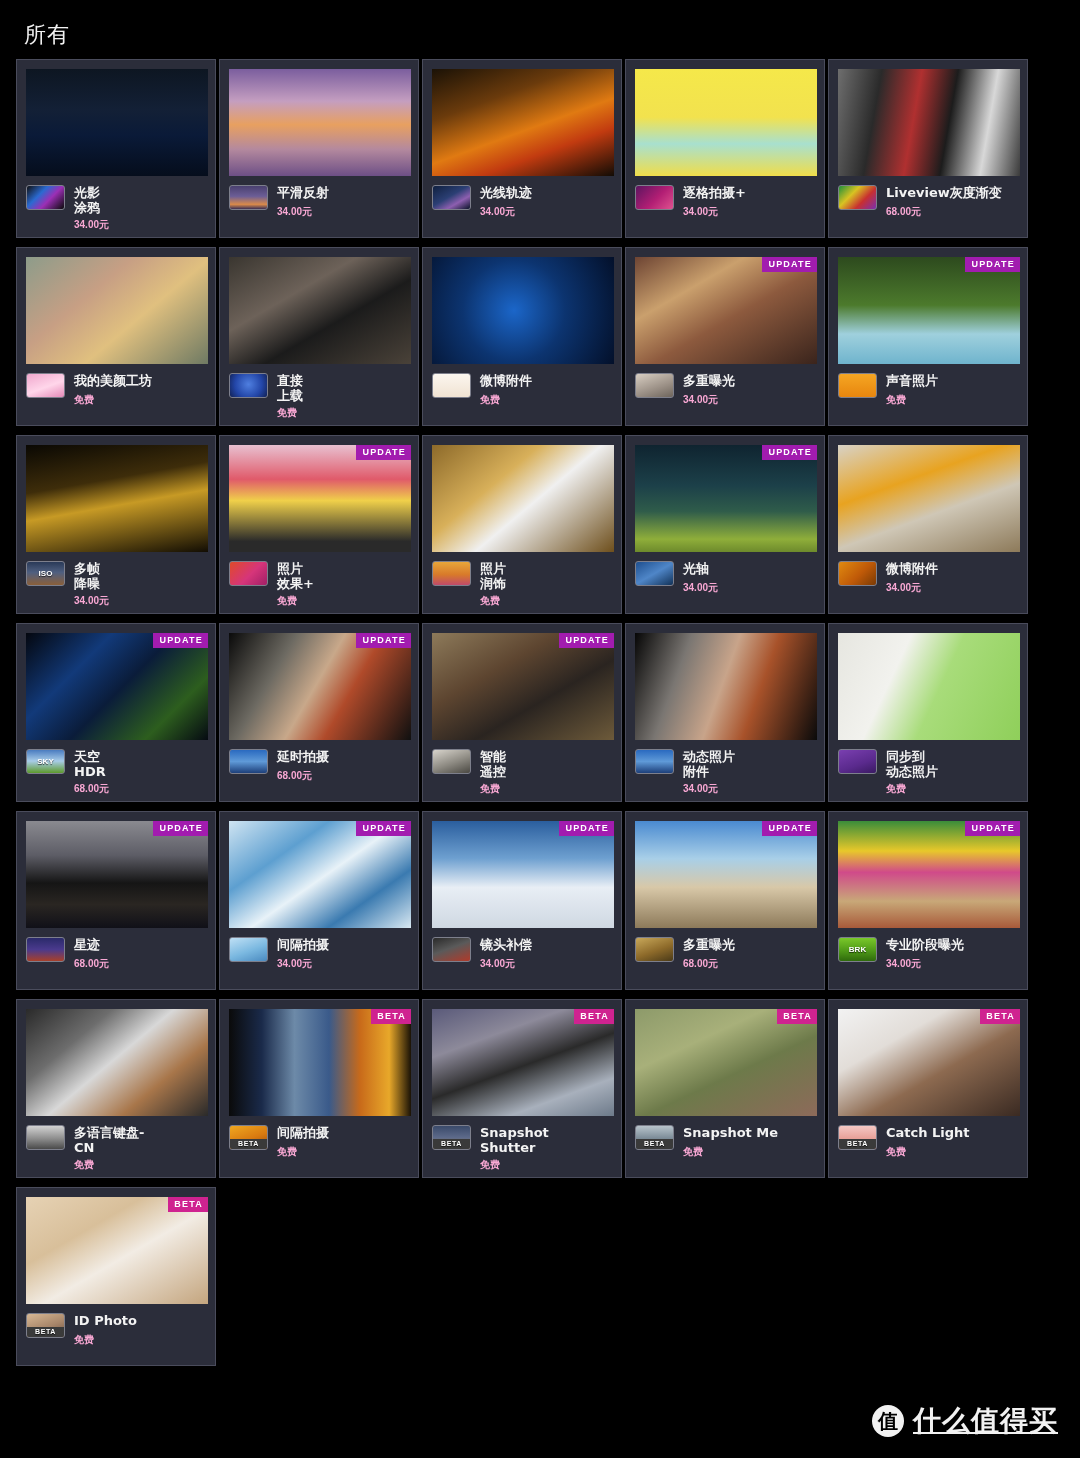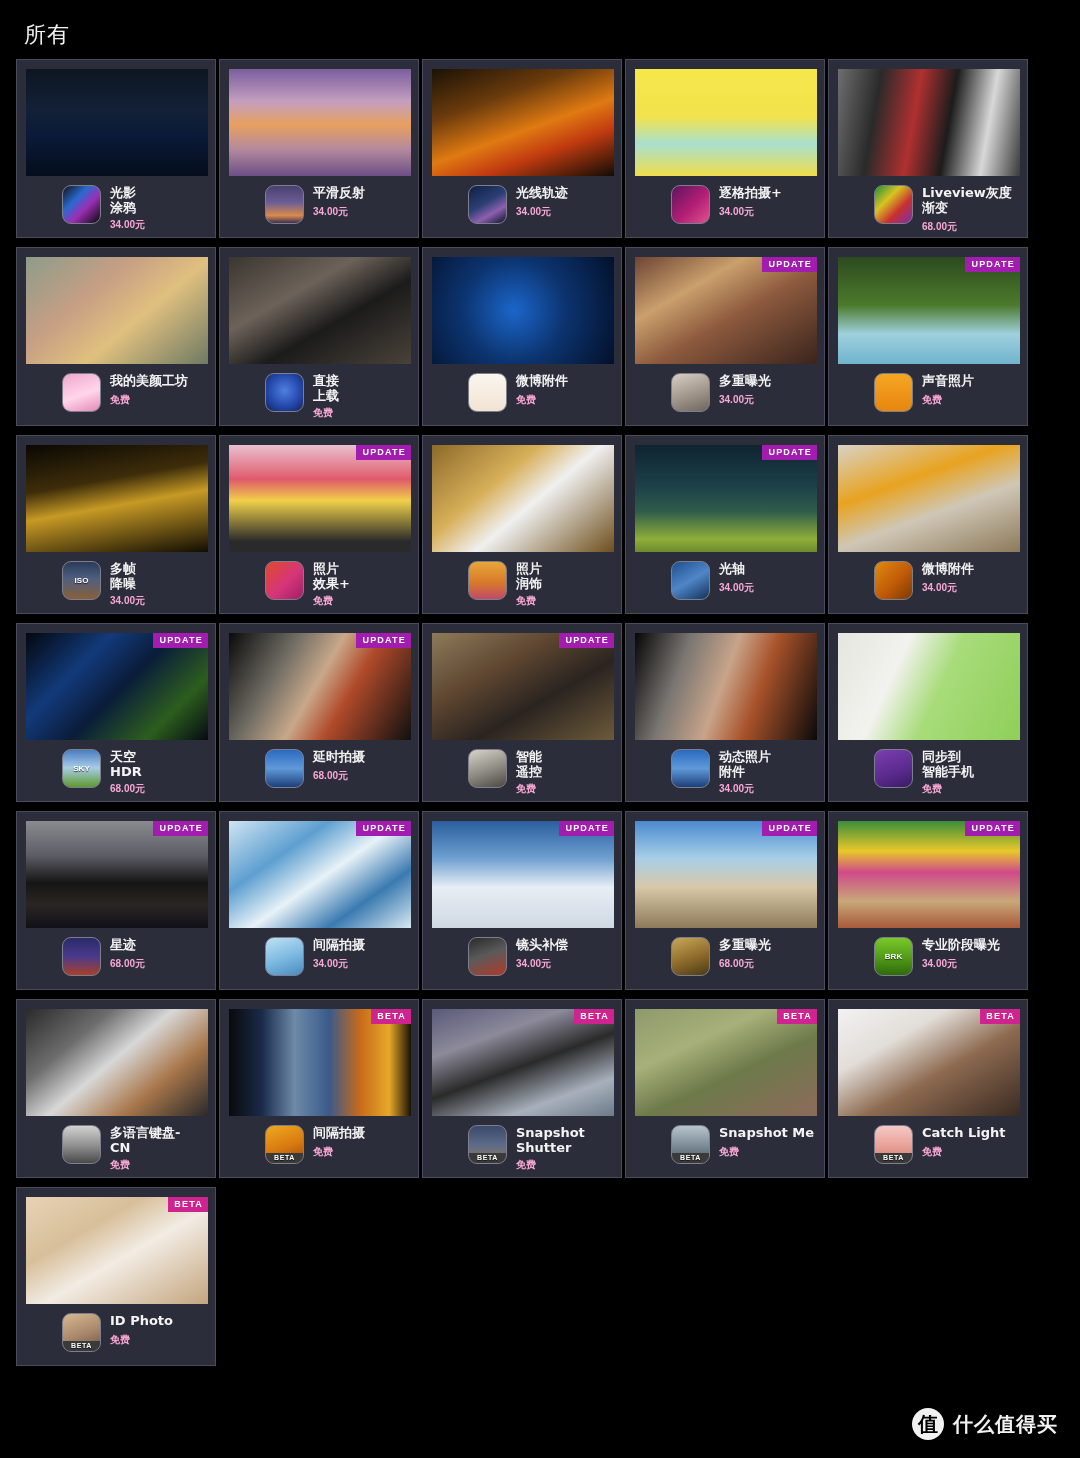--- a/index.html
+++ b/index.html
@@ -70,35 +70,34 @@
   .badge.beta { background: #cf2390; }
 
   .meta {
     display: flex;
     align-items: flex-start;
     margin-top: 9px;
     gap: 9px;
   }
   .app-icon {
     width: 39px;
-    height: 39px;
+    height: 25px;
     flex: 0 0 39px;
-    border-radius: 9px;
+    border-radius: 3px;
     border: 1px solid #7d7f8c;
     box-sizing: border-box;
     position: relative;
     overflow: hidden;
     display: flex;
     align-items: center;
     justify-content: center;
     font-size: 8px;
     font-weight: bold;
     color: #fff;
     text-shadow: 0 1px 1px rgba(0,0,0,.7);
-    margin-left: 36px;
   }
   .icon-beta {
     position: absolute;
     bottom: 0;
     left: 0;
     right: 0;
     background: #3a3a3a;
     color: #fff;
     font-size: 7px;
     letter-spacing: .6px;
@@ -146,25 +145,26 @@
     background: #f2f2f2;
     color: #000;
     display: flex;
     align-items: center;
     justify-content: center;
     font-size: 20px;
     font-weight: bold;
     font-family: "DejaVu Sans", sans-serif;
   }
   #wm-text {
-    font-size: 20px;
+    font-size: 28px;
     font-weight: bold;
     color: #f2f2f2;
     letter-spacing: 1px;
     font-family: "DejaVu Sans", sans-serif;
+    text-decoration: underline;
   }
 </style>
 </head>
 <body>
 
 <div id="page-title">所有</div>
 
 <div id="grid">
     <div class="card two-line">
       <div class="thumb-wrap">
@@ -414,21 +414,21 @@
       </div>
     </div>
     <div class="card two-line">
       <div class="thumb-wrap">
         <div class="thumb" style="background: linear-gradient(115deg, rgb(230, 230, 224) 0%, rgb(242, 242, 238) 32%, rgb(168, 220, 122) 55%, rgb(143, 207, 90) 100%);"></div>
       </div>
       <div class="meta">
         <div class="app-icon" style="background: linear-gradient(160deg, rgb(122, 63, 176) 0%, rgb(90, 42, 141) 60%, rgb(58, 26, 98) 100%);"></div>
         <div class="textcol">
           <div class="app-name">同步到
-智能手机</div>
+动态照片</div>
           <div class="app-price">免费</div>
         </div>
       </div>
     </div>
     <div class="card">
       <div class="thumb-wrap">
         <div class="thumb" style="background: linear-gradient(rgb(138, 138, 144) 0%, rgb(93, 93, 102) 32%, rgb(21, 21, 21) 58%, rgb(42, 38, 34) 78%, rgb(16, 16, 24) 100%);"></div>
         <div class="badge update">UPDATE</div>
       </div>
       <div class="meta">

